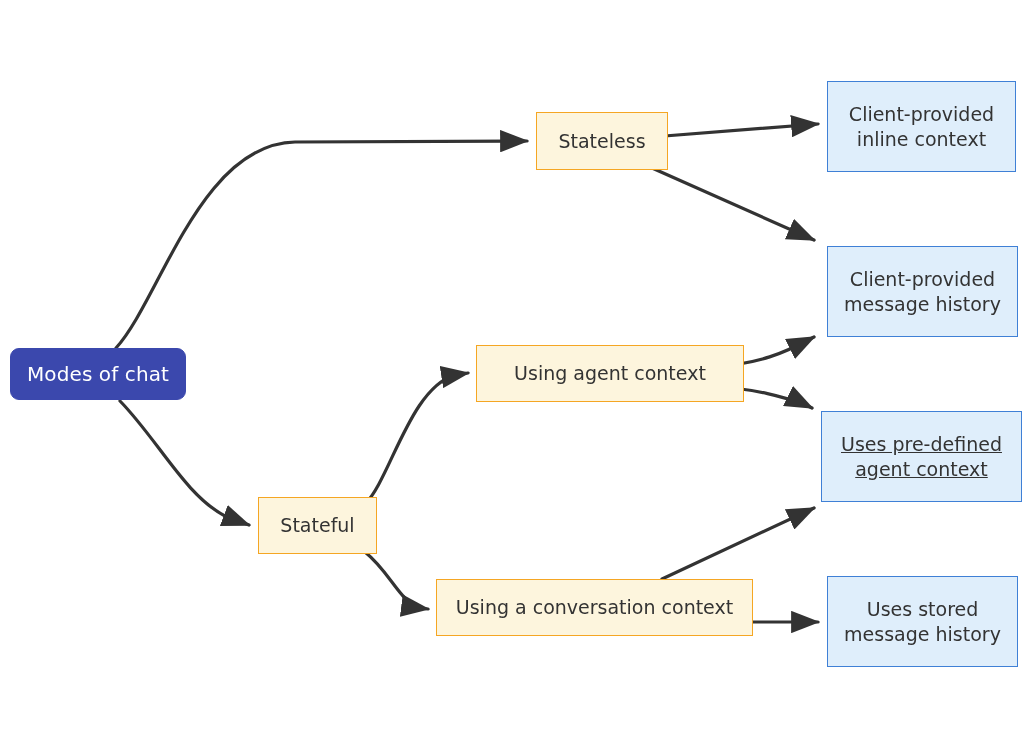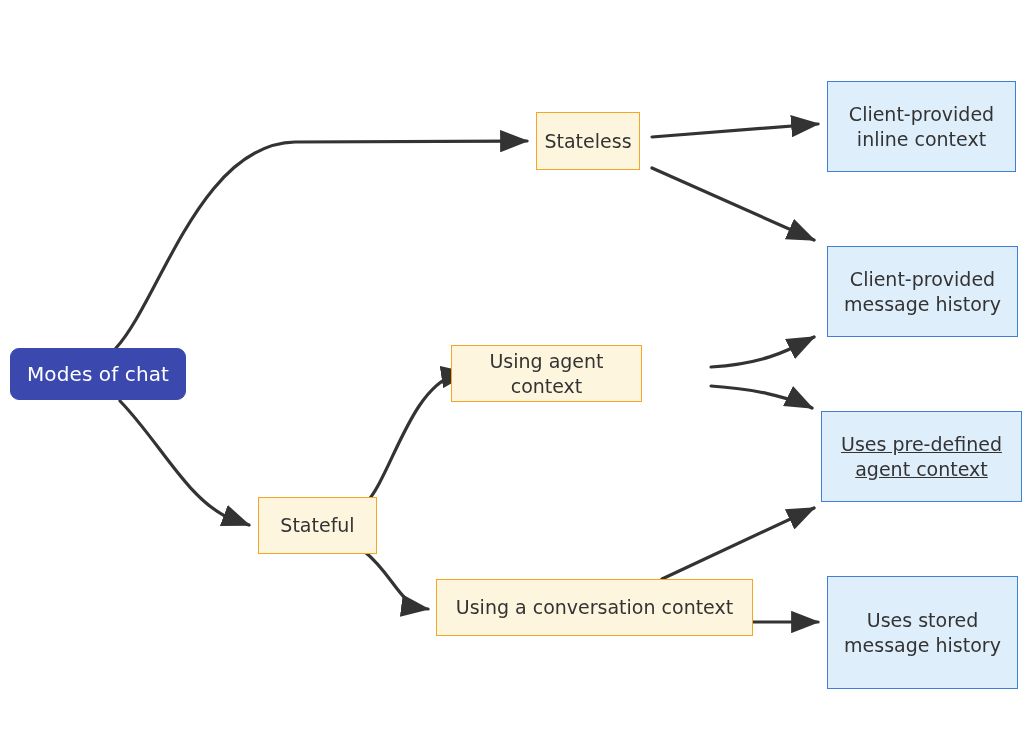--- a/index.html
+++ b/index.html
@@ -98,29 +98,29 @@
 
     <path class="edge-path" marker-end="url(#arrowhead)" d="M 662,579 L 814,508"></path>
 
     <path class="edge-path" marker-end="url(#arrowhead)" d="M 753,622 L 818,622"></path>
   </svg>
 
   <div class="node-box node-root" style="left:10px; top:348px; width:176px; height:52px;">
     <span class="node-label">Modes of chat</span>
   </div>
 
-  <div class="node-box node-mid" style="left:536px; top:112px; width:104px; height:58px;">
+  <div class="node-box node-mid" style="left:536px; top:112px; width:132px; height:58px;">
     <span class="node-label">Stateless</span>
   </div>
 
   <div class="node-box node-mid" style="left:258px; top:497px; width:119px; height:57px;">
     <span class="node-label">Stateful</span>
   </div>
 
-  <div class="node-box node-mid" style="left:451px; top:345px; width:191px; height:57px;text-align:center;">
+  <div class="node-box node-mid" style="left:476px; top:345px; width:268px; height:57px;text-align:center;">
     <span class="node-label">Using agent context</span>
   </div>
 
   <div class="node-box node-mid" style="left:436px; top:579px; width:317px; height:57px;">
     <span class="node-label">Using a conversation context</span>
   </div>
 
   <div class="node-box node-leaf" style="left:827px; top:81px; width:189px; height:91px;">
     <span class="node-label">Client-provided
 inline context</span>
@@ -129,18 +129,18 @@
   <div class="node-box node-leaf" style="left:827px; top:246px; width:191px; height:91px;">
     <span class="node-label">Client-provided
 message history</span>
   </div>
 
   <div class="node-box node-leaf" style="left:821px; top:411px; width:201px; height:91px;text-decoration:underline;">
     <span class="node-label">Uses pre-defined
 agent context</span>
   </div>
 
-  <div class="node-box node-leaf" style="left:827px; top:576px; width:191px; height:113px;">
+  <div class="node-box node-leaf" style="left:827px; top:576px; width:191px; height:91px;">
     <span class="node-label">Uses stored
 message history</span>
   </div>
 
 </div>
 
 </body></html>

